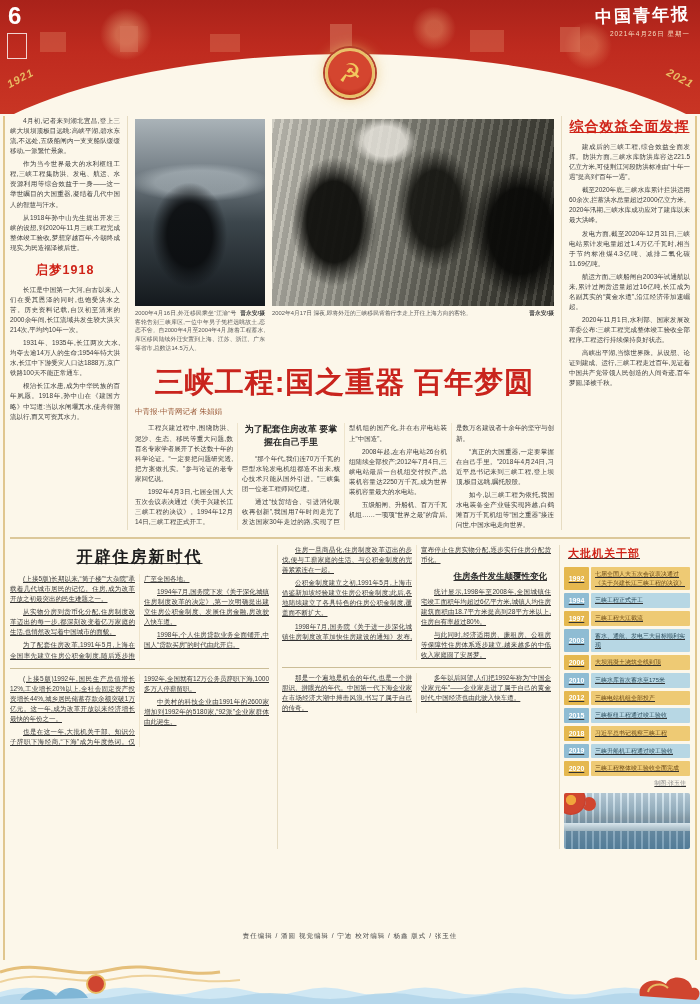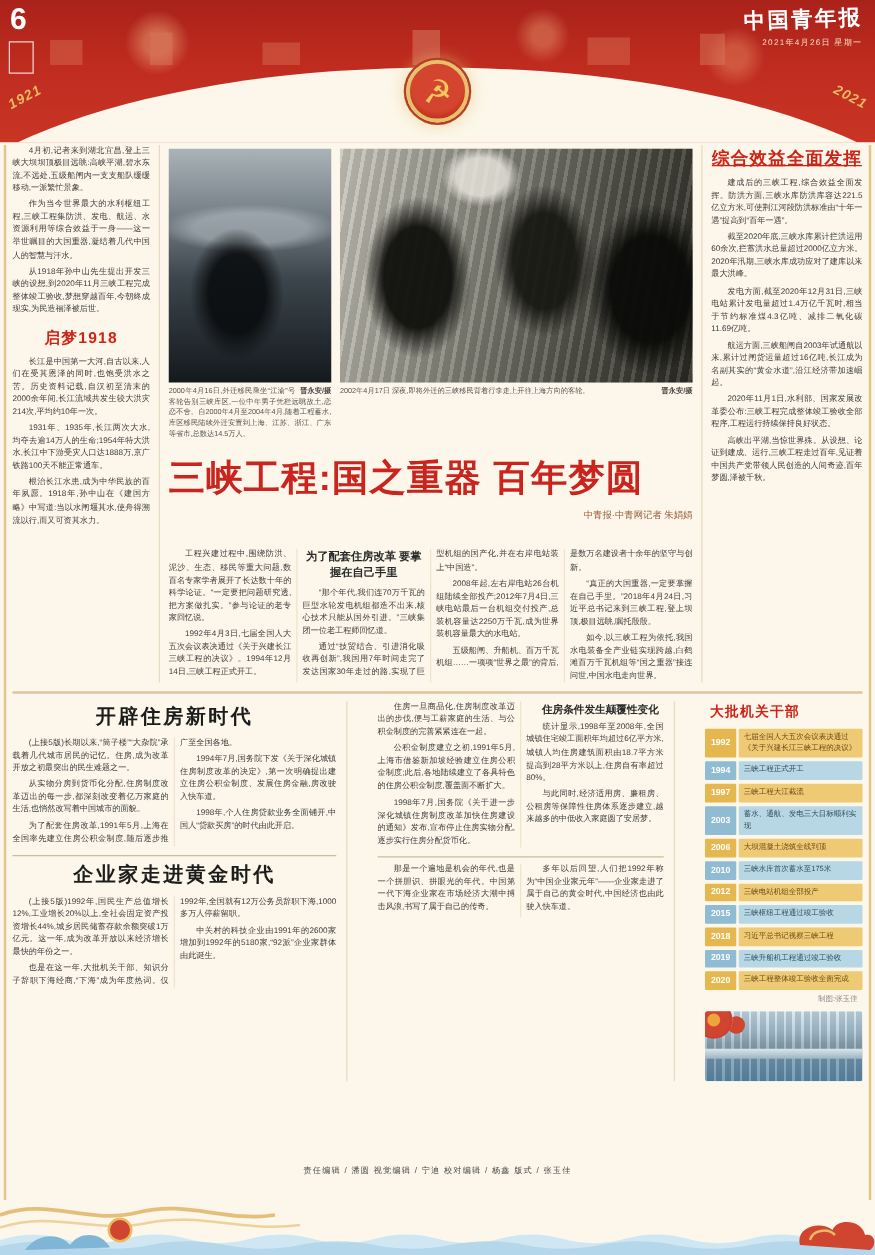--- a/index.html
+++ b/index.html
@@ -77,29 +77,29 @@
       radial-gradient(ellipse 55px 85px at 58% 48%, rgba(20,20,16,.9) 0 45%, rgba(20,20,16,0) 72%),
       radial-gradient(ellipse 70px 95px at 88% 60%, rgba(10,10,8,.95) 0 45%, rgba(10,10,8,0) 72%),
       radial-gradient(ellipse 40px 30px at 40% 12%, rgba(235,232,224,.8) 0 50%, rgba(235,232,224,0) 80%),
       repeating-linear-gradient(100deg, rgba(220,215,200,.18) 0 3px, rgba(60,58,50,.18) 3px 9px),
       linear-gradient(105deg,#cfcdc4 0%,#8d8d84 35%,#4a4a42 70%,#20201b 100%); }
   .captions { display:flex; gap:7px; margin-top:3px; }
   .cap { font-size:5.8px; line-height:1.5; color:#555; text-align:justify; }
   .cap-l { width:130px; }
   .cap-r { flex:1; }
   .credit { float:right; font-weight:bold; color:#444; margin-left:4px; }
-  .headline { color:#c9241d; font-size:29px; font-weight:bold;
+  .headline { text-align:center; color:#c9241d; font-size:29px; font-weight:bold;
     letter-spacing:1px; margin:11px 0 4px; }
-  .byline { text-align:right; color:#9a5a38; font-size:7.5px; margin-bottom:22px; }
+  .byline { text-align:left; color:#9a5a38; font-size:7.5px; margin-bottom:6px; }
   .body-cols { column-count:4; column-gap:9px; column-rule:1px solid #eee4cc; }
   .mid-subhead { font-size:9px; font-weight:bold; color:#2b2b2b; text-align:center;
     line-height:1.4; margin:4px 2px 5px; }
   
   .bottom { margin:7px 10px 0; padding-top:6px; border-top:2px solid #dcc89a;
-    display:flex; gap:24px; }
+    display:flex; gap:4px;text-decoration:underline; }
   .b-left { width:268px; border-right:1px solid #e6dcc2; padding-right:8px; }
   .b-mid { flex:1; min-width:0; border-right:1px solid #e6dcc2; padding-right:8px; }
   .b-right { width:126px; }
   .b-title { font-size:16px; font-weight:bold; color:#1c1c1c; text-align:center;
     letter-spacing:2px; margin:2px 0 6px; }
   .two-col { column-count:2; column-gap:9px; column-rule:1px solid #eee4cc; }
   .b-subhead { font-size:8.5px; font-weight:bold; color:#2b2b2b; text-align:right;
     line-height:1.45; margin:5px 4px 4px; }
   .b-divider { border-top:1px solid #cbbd97; margin:7px 0 5px; }
   
@@ -224,21 +224,20 @@
           <p class="para">(上接5版)长期以来,“筒子楼”“大杂院”承载着几代城市居民的记忆。住房,成为改革开放之初最突出的民生难题之一。</p>
           <p class="para">从实物分房到货币化分配,住房制度改革迈出的每一步,都深刻改变着亿万家庭的生活,也悄然改写着中国城市的面貌。</p>
         </div>
       <div>
           <p class="para">为了配套住房改革,1991年5月,上海在全国率先建立住房公积金制度,随后逐步推广至全国各地。</p>
           <p class="para">1994年7月,国务院下发《关于深化城镇住房制度改革的决定》,第一次明确提出建立住房公积金制度、发展住房金融,房改驶入快车道。</p>
           <p class="para">1998年,个人住房贷款业务全面铺开,中国人“贷款买房”的时代由此开启。</p>
         </div>
     </div>
     <div class="b-divider"></div>
-    <div class="b-title">企业家走进黄金时代</div>
     <div class="two-col">
       <div>
           <p class="para">(上接5版)1992年,国民生产总值增长12%,工业增长20%以上,全社会固定资产投资增长44%,城乡居民储蓄存款余额突破1万亿元。这一年,成为改革开放以来经济增长最快的年份之一。</p>
           <p class="para">也是在这一年,大批机关干部、知识分子辞职下海经商,“下海”成为年度热词。仅1992年,全国就有12万公务员辞职下海,1000多万人停薪留职。</p>
           <p class="para">中关村的科技企业由1991年的2600家增加到1992年的5180家,“92派”企业家群体由此诞生。</p>
         </div>
     </div>
   </div>
 
   <div class="b-mid">

